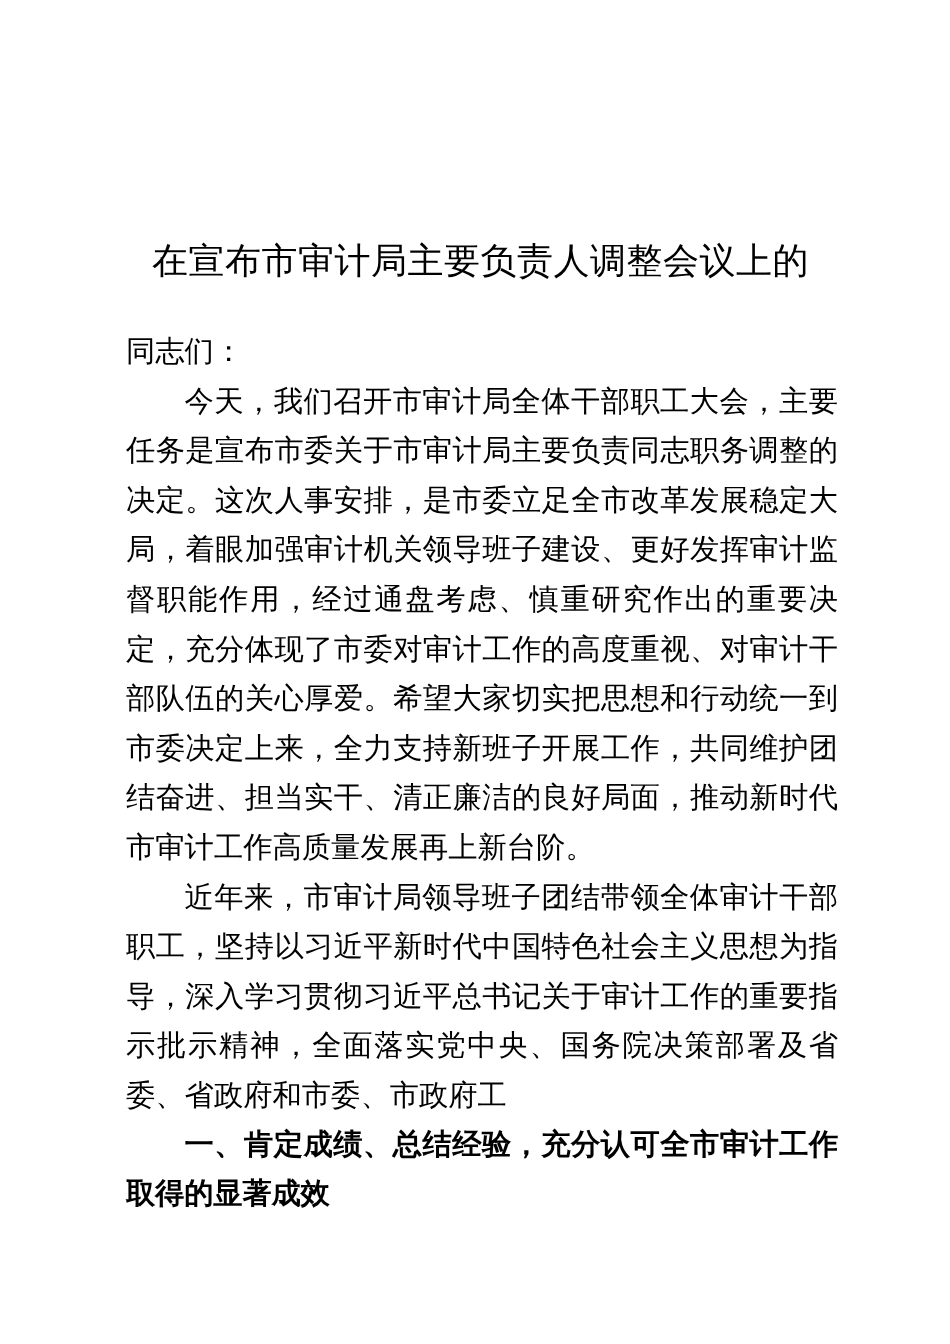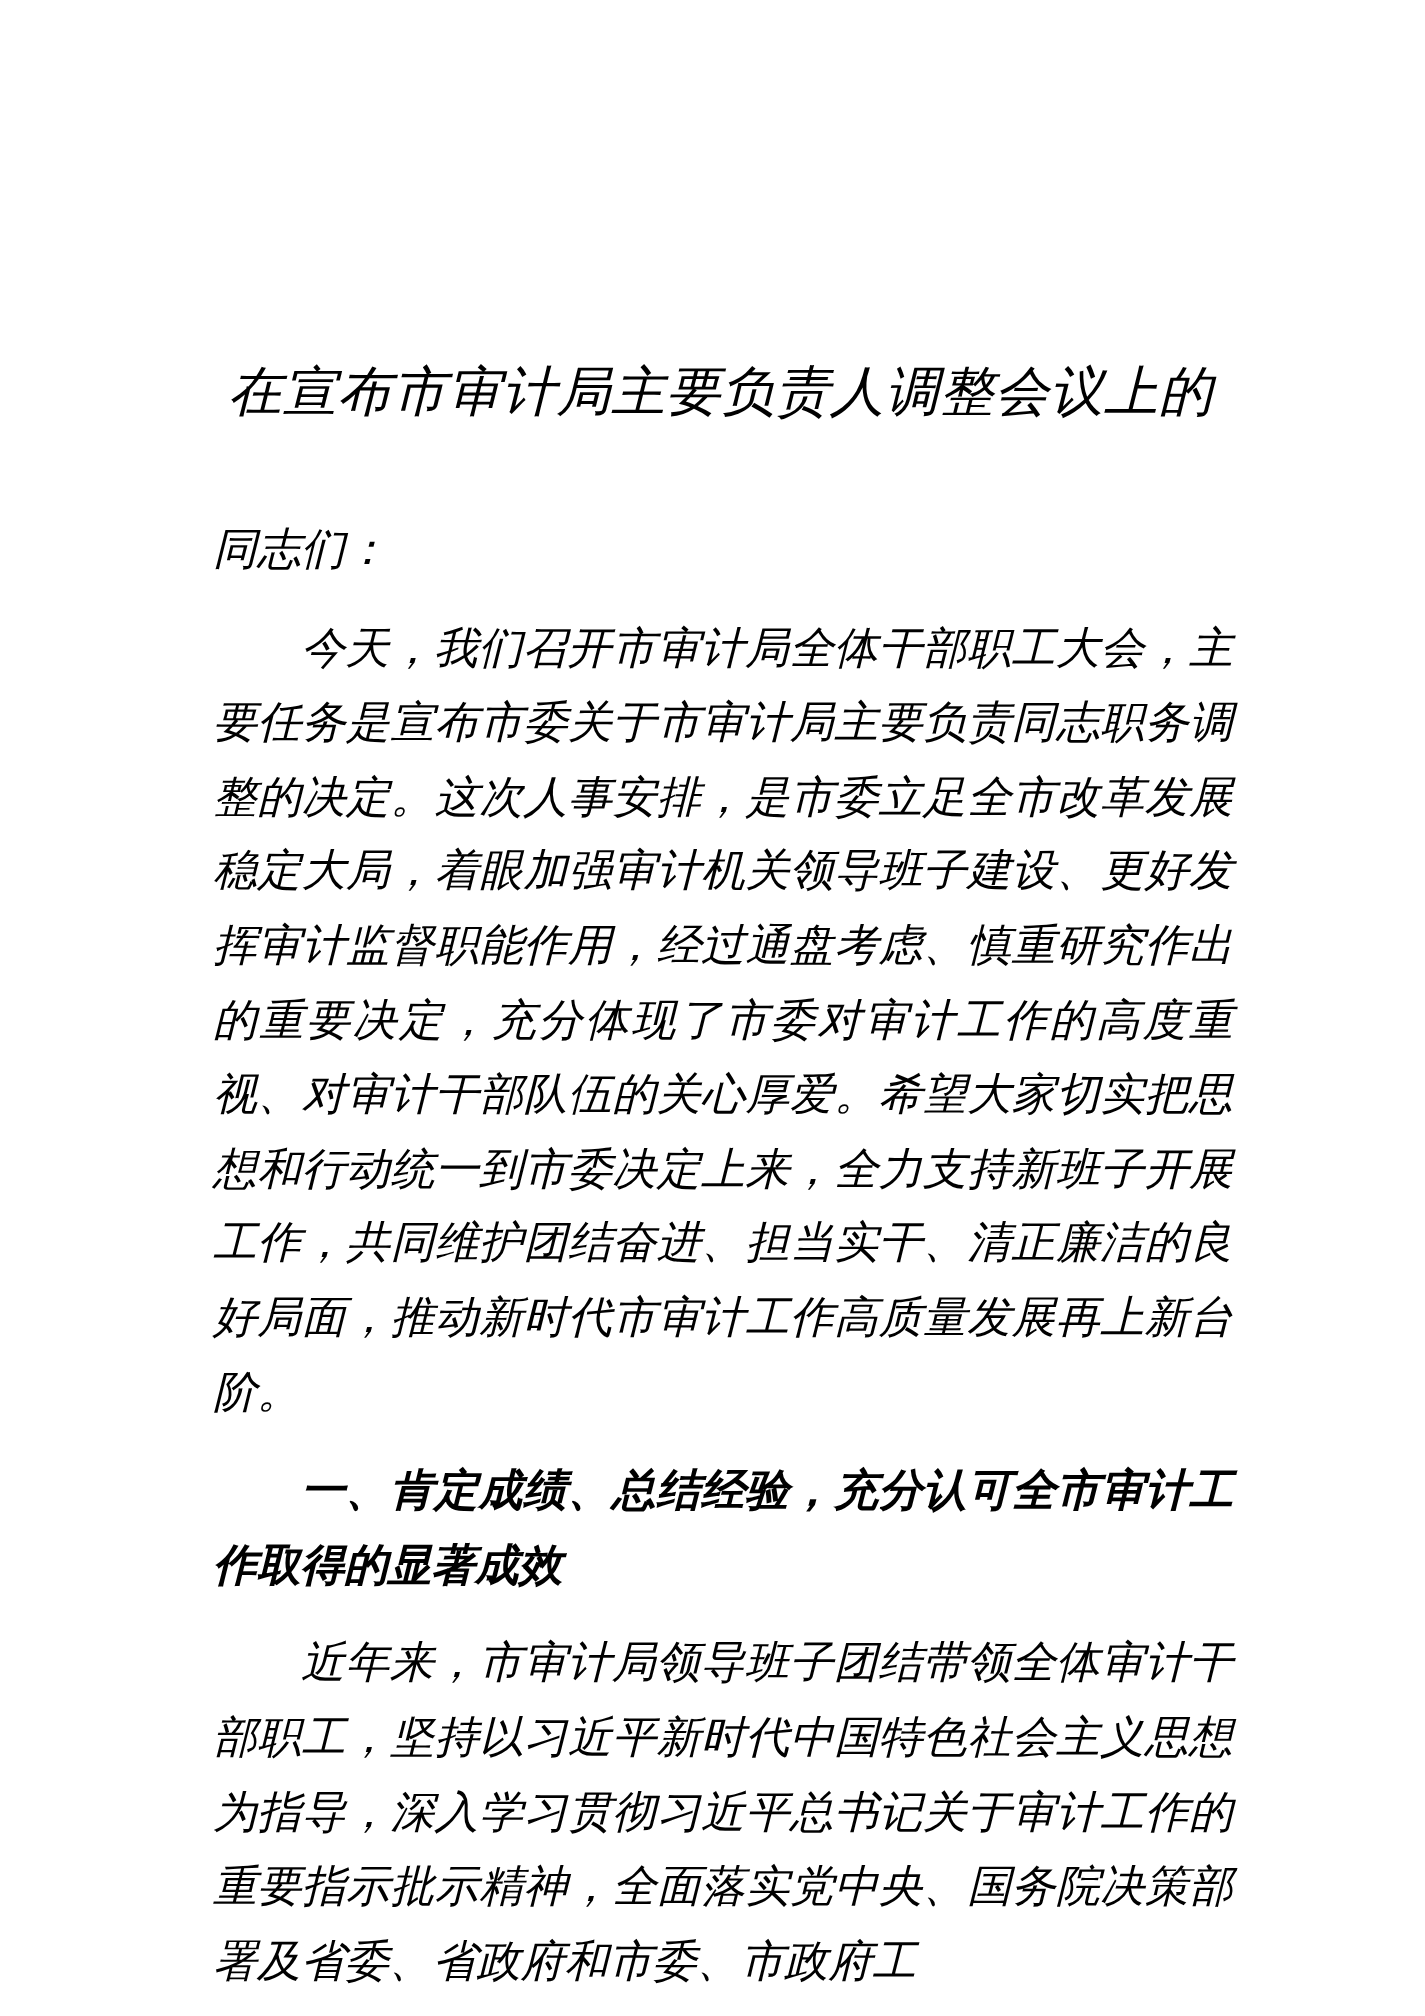--- a/index.html
+++ b/index.html
@@ -16,21 +16,20 @@
     color: #000000;
     -webkit-font-smoothing: antialiased;
   }
 
   .page {
     position: relative;
     width: 757px;
     height: 1344px;
     background: #ffffff;
     box-sizing: border-box;
-    font-style: italic;
   }
 
   
   .doc-title {
     position: absolute;
     left: 126px;
     top: 168px;
     width: 709px;
     text-align: center;
     font-size: 36px;
@@ -49,21 +48,21 @@
     width: 712px;
   }
 
   .para {
     font-size: 29.3px;
     line-height: 49.6px;
     text-align: justify;
     text-justify: inter-character;
     text-align-last: left;
     letter-spacing: 0px;
-    margin: 16px;
+    margin: 0;
     color: #000;
     word-break: break-all;
   }
 
   .para.salutation {
     text-indent: 0;
   }
 
   .para.indent {
     text-indent: 2em;
@@ -84,19 +83,19 @@
   <div class="doc-title">
     <div>在宣布市审计局主要负责人调整会议上的</div>
   </div>
 
   <div class="body-block">
 
     <p class="para salutation">同志们：</p>
 
     <p class="para indent">今天，我们召开市审计局全体干部职工大会，主要任务是宣布市委关于市审计局主要负责同志职务调整的决定。这次人事安排，是市委立足全市改革发展稳定大局，着眼加强审计机关领导班子建设、更好发挥审计监督职能作用，经过通盘考虑、慎重研究作出的重要决定，充分体现了市委对审计工作的高度重视、对审计干部队伍的关心厚爱。希望大家切实把思想和行动统一到市委决定上来，全力支持新班子开展工作，共同维护团结奋进、担当实干、清正廉洁的良好局面，推动新时代市审计工作高质量发展再上新台阶。</p>
 
+    <p class="para indent">近年来，市审计局领导班子团结带领全体审计干部职工，坚持以习近平新时代中国特色社会主义思想为指导，深入学习贯彻习近平总书记关于审计工作的重要指示批示精神，全面落实党中央、国务院决策部署及省委、省政府和市委、市政府工</p>
+
     <p class="para section-heading">一、肯定成绩、总结经验，充分认可全市审计工作取得的显著成效</p>
-
-    <p class="para indent">近年来，市审计局领导班子团结带领全体审计干部职工，坚持以习近平新时代中国特色社会主义思想为指导，深入学习贯彻习近平总书记关于审计工作的重要指示批示精神，全面落实党中央、国务院决策部署及省委、省政府和市委、市政府工</p>
 
   </div>
 
 </div>
 
 </body></html>

